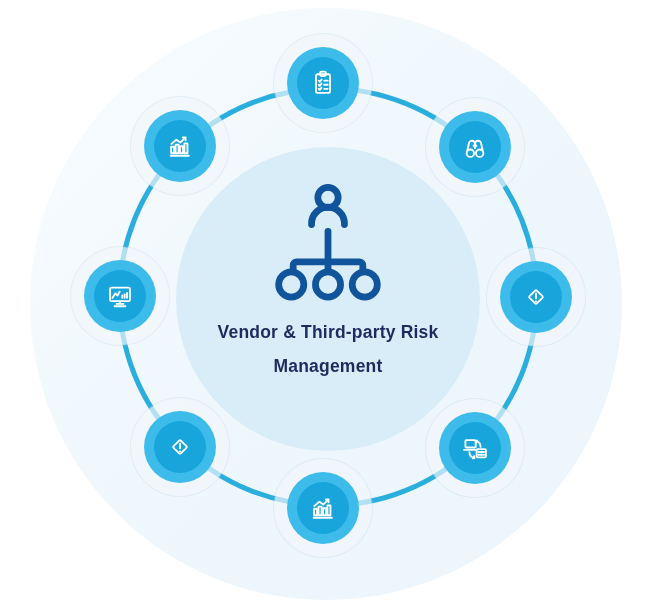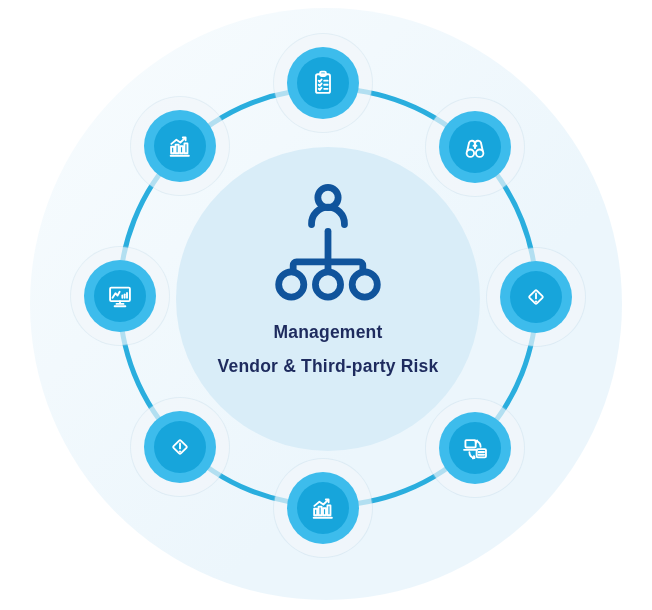--- a/index.html
+++ b/index.html
@@ -53,22 +53,22 @@
     <svg class="center-icon" width="118" height="118" viewBox="0 0 120 122" fill="none" stroke-width="7" stroke-linecap="round" stroke-linejoin="round">
       <circle cx="60" cy="15" r="10.5"></circle>
       <path d="M43,43 v-1 a17,17 0 0 1 34,0 V43"></path>
       <path d="M60,50 V91"></path>
       <path d="M24,91 v-6 a3.5,3.5 0 0 1 3.5,-3.5 h65 a3.5,3.5 0 0 1 3.5,3.5 v6"></path>
       <circle cx="22" cy="105" r="13"></circle>
       <circle cx="60" cy="105" r="13"></circle>
       <circle cx="98" cy="105" r="13"></circle>
     </svg>
     <div class="center-title">
+      <div>Vendor &amp; Third-party Risk</div>
       <div>Management</div>
-      <div>Vendor &amp; Third-party Risk</div>
     </div>
   </div>
 
   <div class="node" style="left:287px;top:47px">
     <div class="node-inner">
       <svg width="28" height="28" viewBox="0 0 24 24">
         <rect x="6" y="4.5" width="12" height="16" rx="1.5"></rect>
         <rect x="9.5" y="2.2" width="5" height="3.8" rx="1.2"></rect>
         <path d="M8.3,10 l0.9,0.9 l1.6,-1.9"></path>
           <line x1="13" y1="10" x2="16" y2="10"></line>

